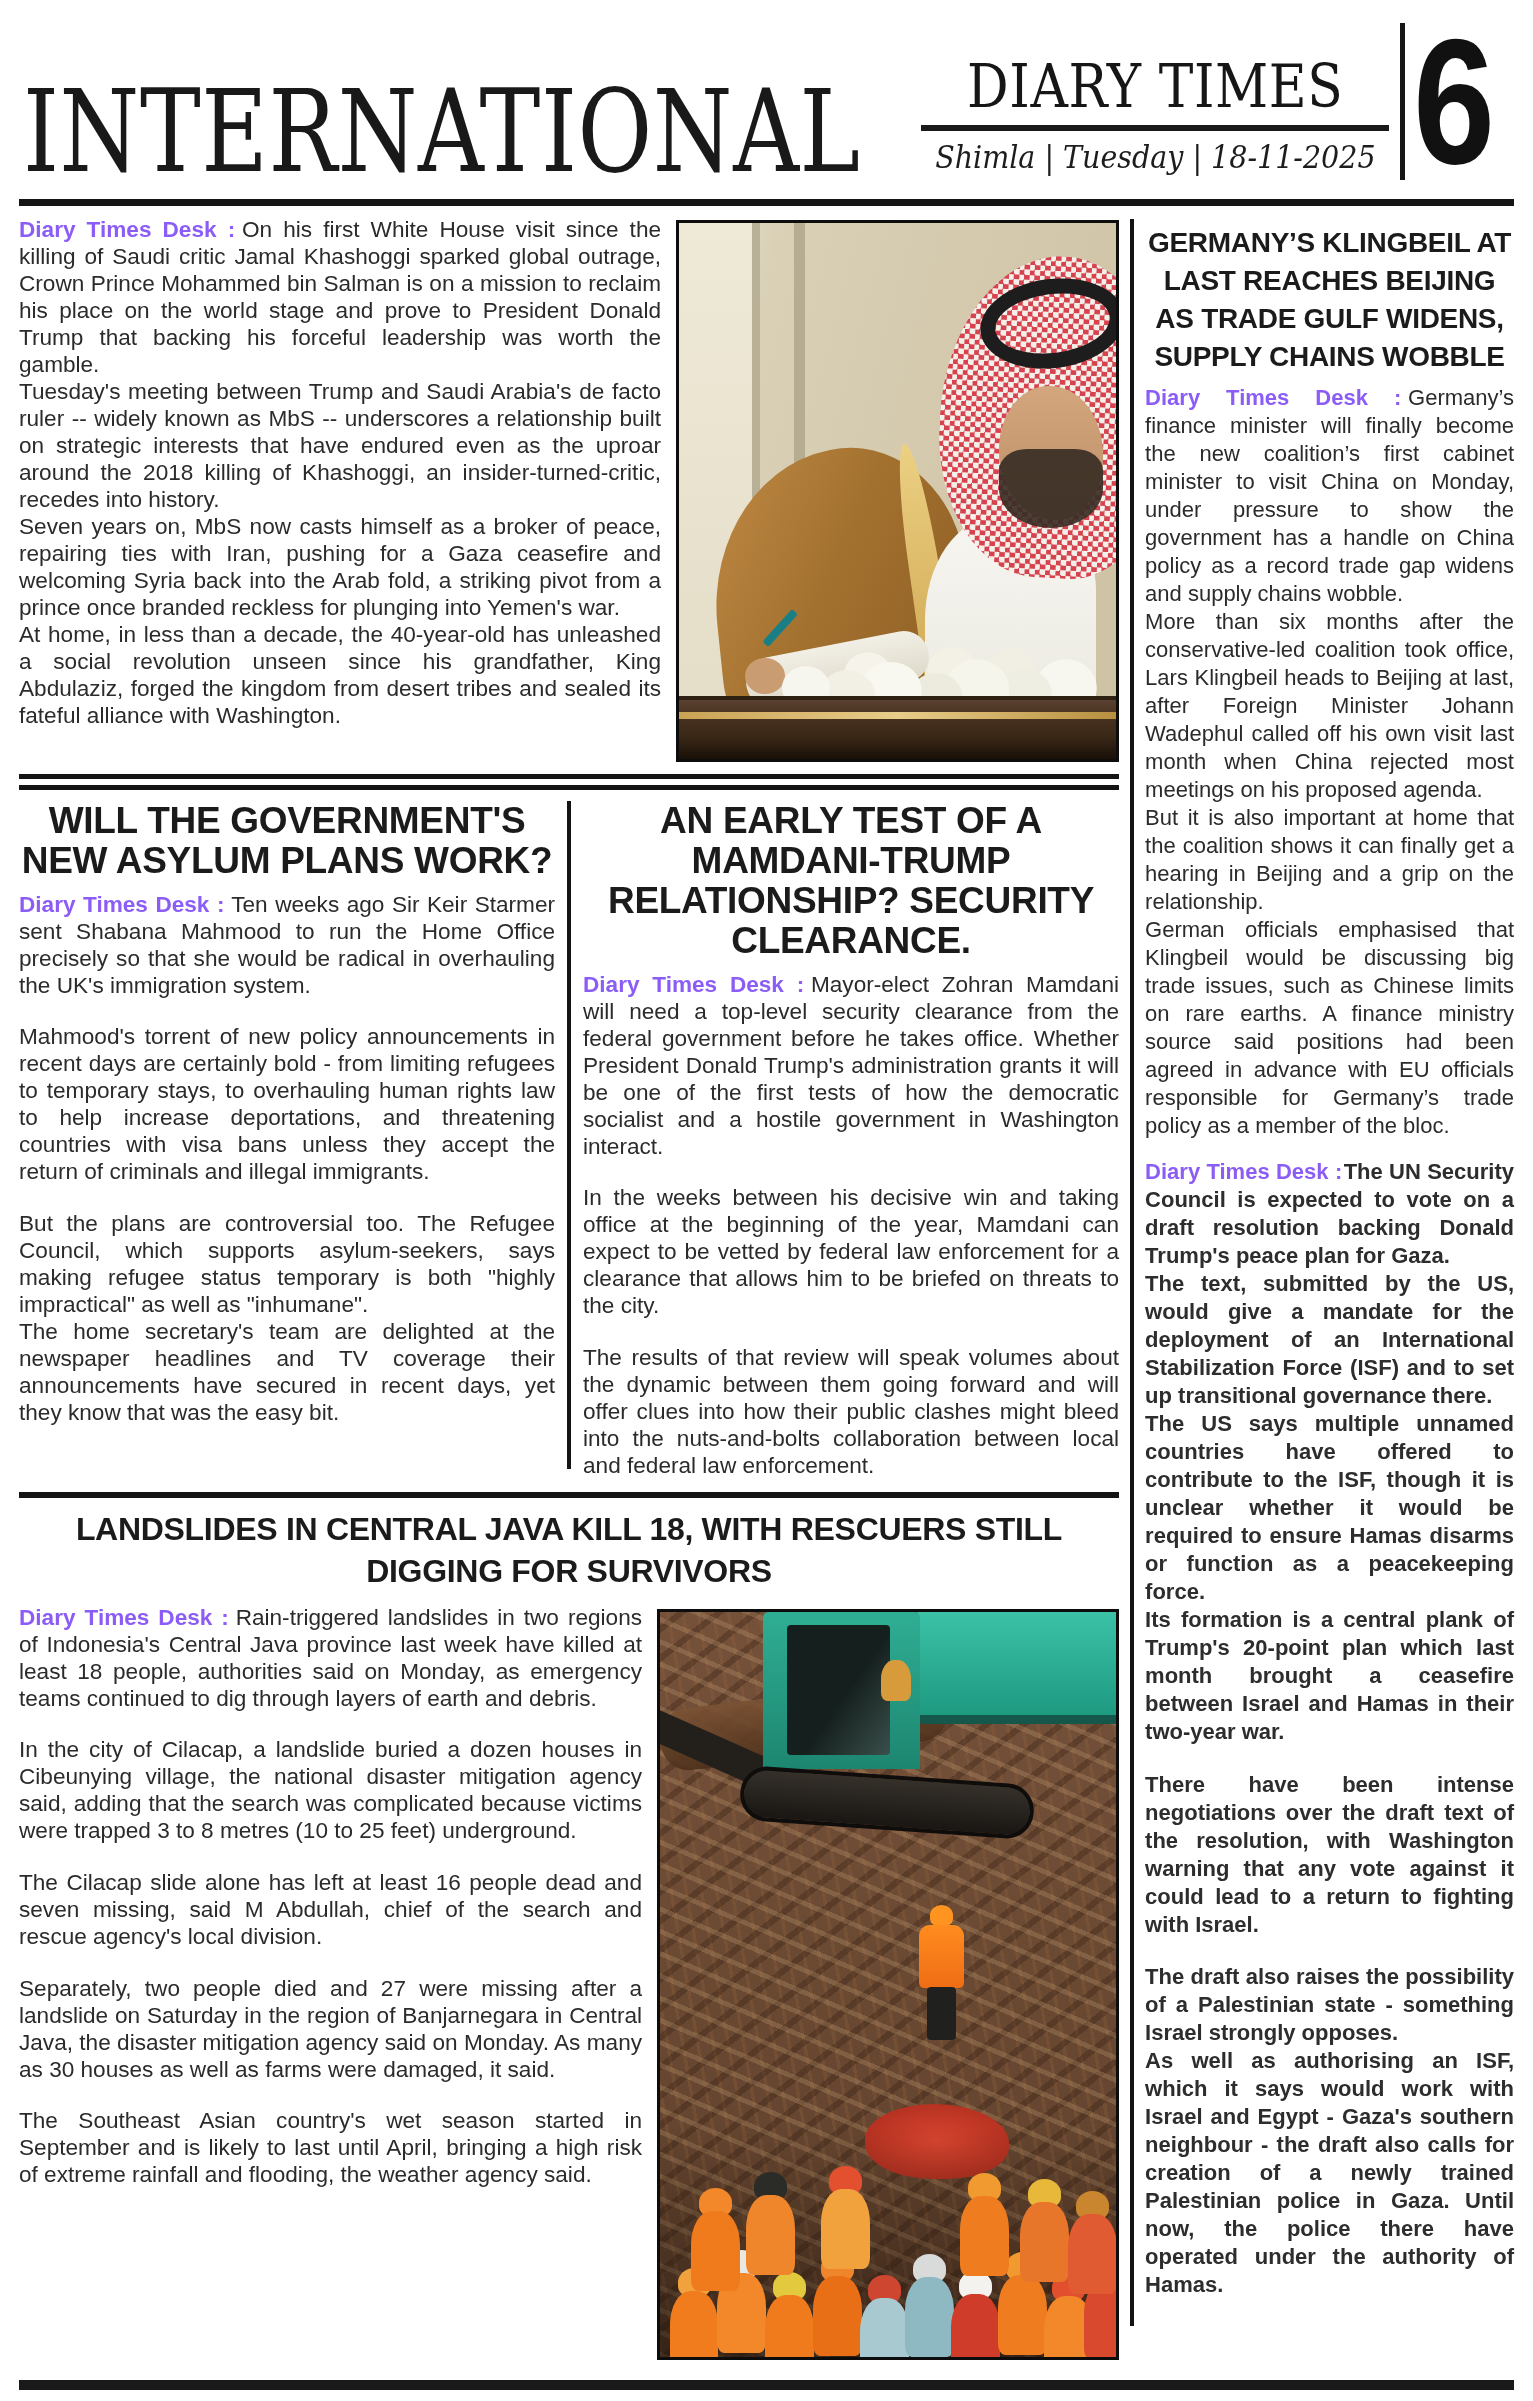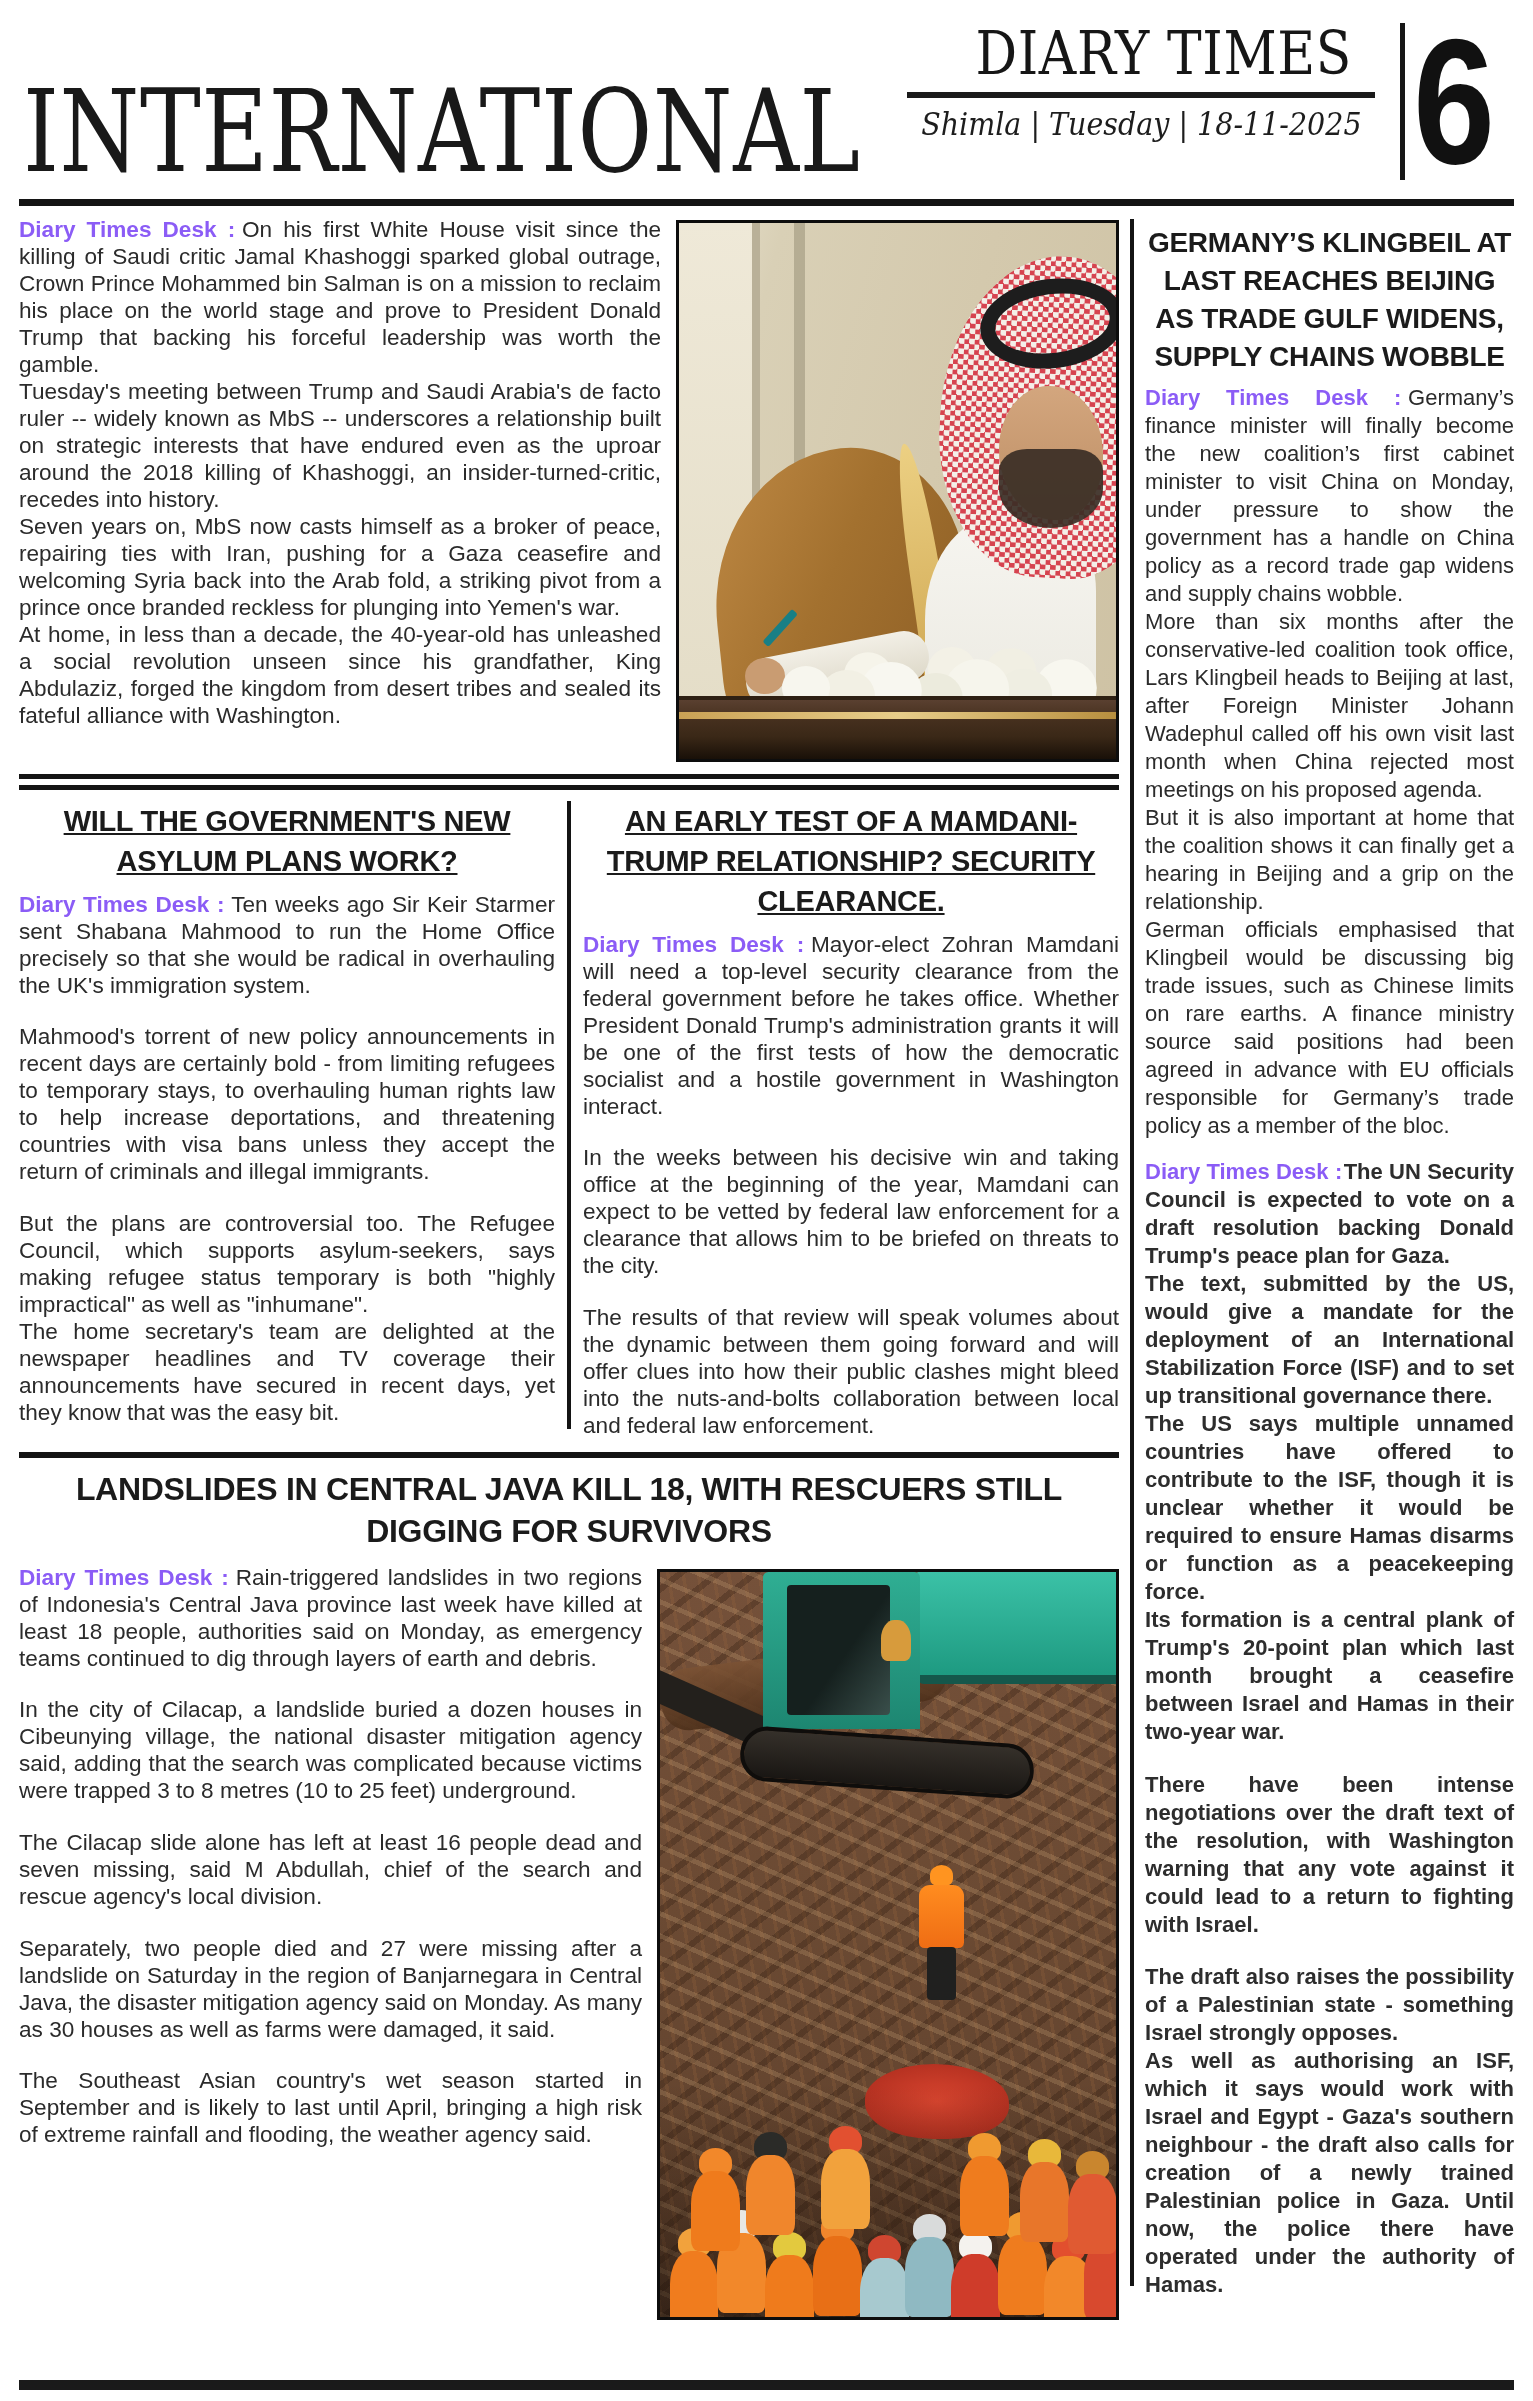--- a/index.html
+++ b/index.html
@@ -12,21 +12,21 @@
   }
   
   .masthead { position:relative; height:181px; }
   .section-title {
     position:absolute; left:4.1px; bottom:4.1px;
     font-family:"DejaVu Serif", serif; font-weight:500;
     font-size:114px; letter-spacing:0.7px; color:#191919; white-space:nowrap;
     transform:scaleX(0.80); transform-origin:left bottom; line-height:1;
   }
   .mast-right { position:absolute; right:0; top:11px; display:flex; align-items:stretch; }
-  .paper-block { text-align:right; padding-right:18px; }
+  .paper-block { text-align:center; padding-right:4px;margin-top:33px; }
   .paper-name {
     font-family:"DejaVu Serif", serif; font-size:59px; color:#161616;
     letter-spacing:0.7px; transform:scaleX(0.88); transform-origin:center;
     white-space:nowrap; line-height:1.05;
   }
   .paper-rule { height:6.2px; background:#1a1a1a; margin:6.8px 5.5px 8.2px 5.5px; }
   .dateline {
     font-family:"DejaVu Serif", serif; font-style:italic; font-size:31px;
     color:#1d1d1d; white-space:nowrap; transform:scaleX(0.92); transform-origin:center;
   }
@@ -42,21 +42,21 @@
   .content { display:flex; margin-top:9.6px; }
   .left-section { width:1100px; flex-shrink:0; }
   .main-vrule { width:4.1px; background:#141414; margin:2.7px 11px 34px 11px; }
   .right-col { flex:1; padding-top:1.4px; }
 
   
   h2.headline {
     font-weight:800; color:#1b1b1b; text-align:center;
     font-size:32px; line-height:42px; letter-spacing:-0.3px; margin:9.6px 6.8px 12.3px 6.8px;
   }
-  h2.col-headline { font-size:29px; line-height:40px; margin:4.1px 2.7px 9.6px 2.7px;text-decoration:underline; }
+  h2.col-headline { font-size:37px; line-height:40px; margin:4.1px 2.7px 9.6px 2.7px; }
   h2.right-headline { font-size:28px; line-height:38px; margin:6.8px 0 8.2px 0; }
   .body-text p {
     font-size:22.6px; line-height:27px; text-align:justify; color:#2b2b2b;
     text-justify:inter-word;
   }
   .right-col .body-text p { font-size:22px; line-height:28px; }
   .body-text p.sp { margin-top:24.6px; }
   .byline { font-weight:800; color:#8b5cf6; margin-right:6.8px; }
   .bold-body p { font-weight:700; color:#2d2d2d; }
 

